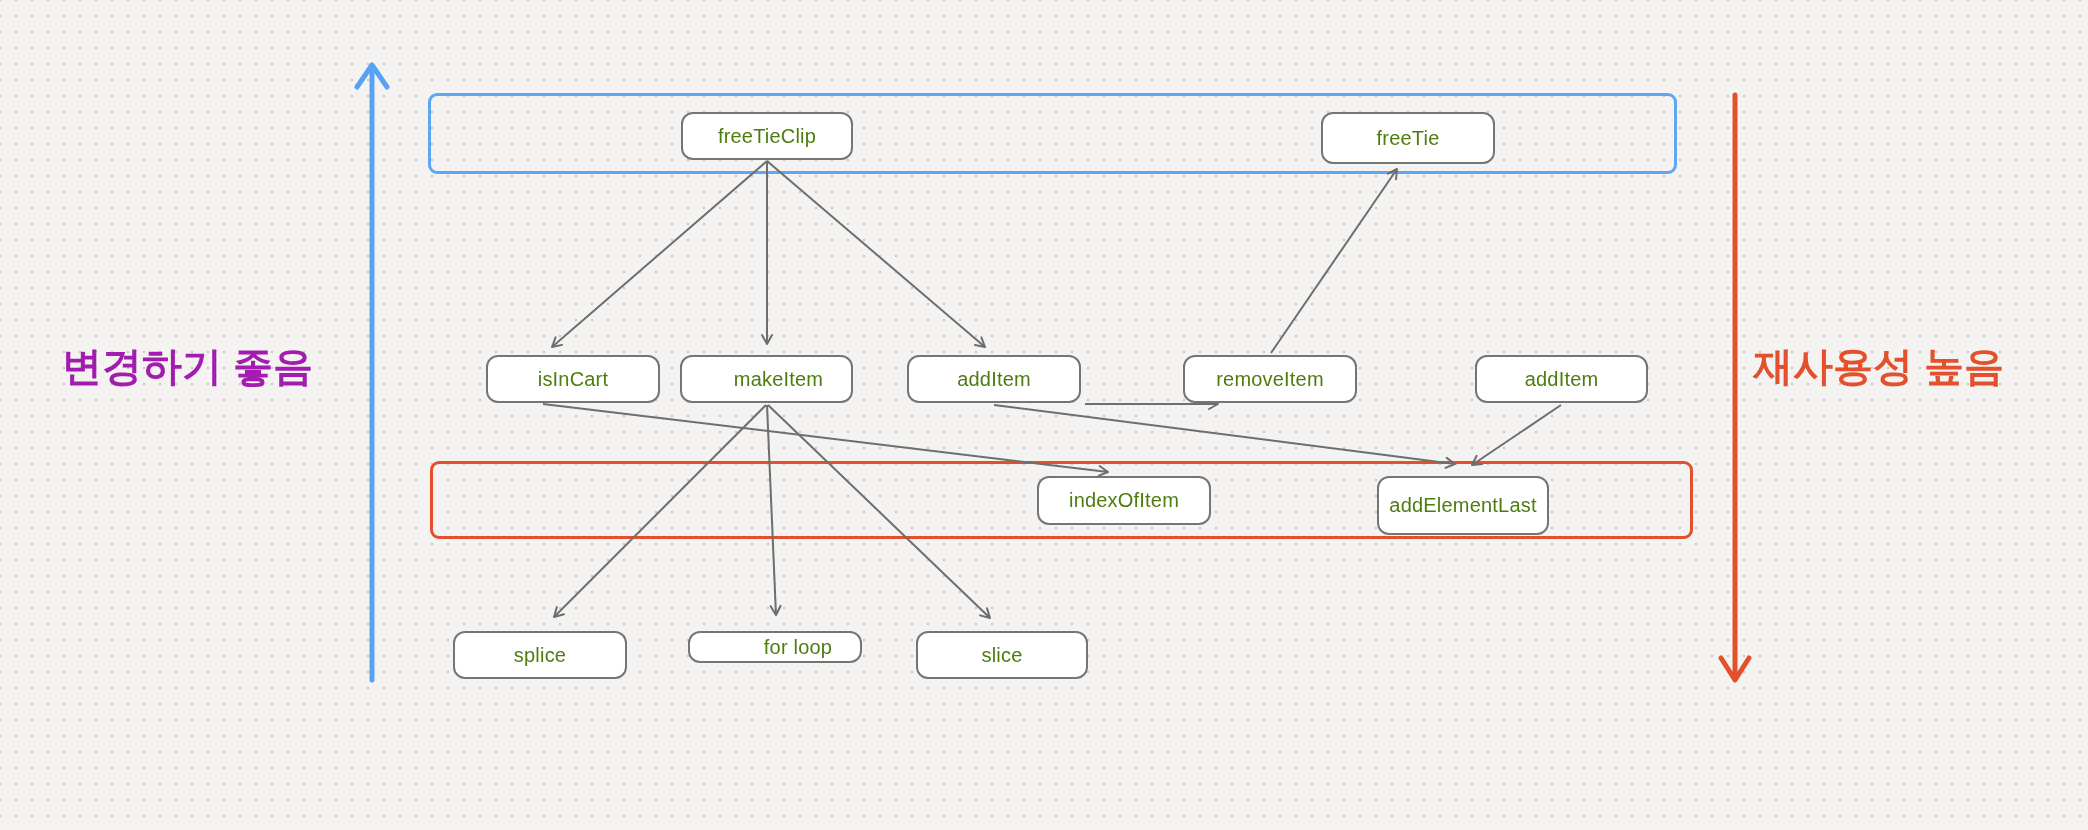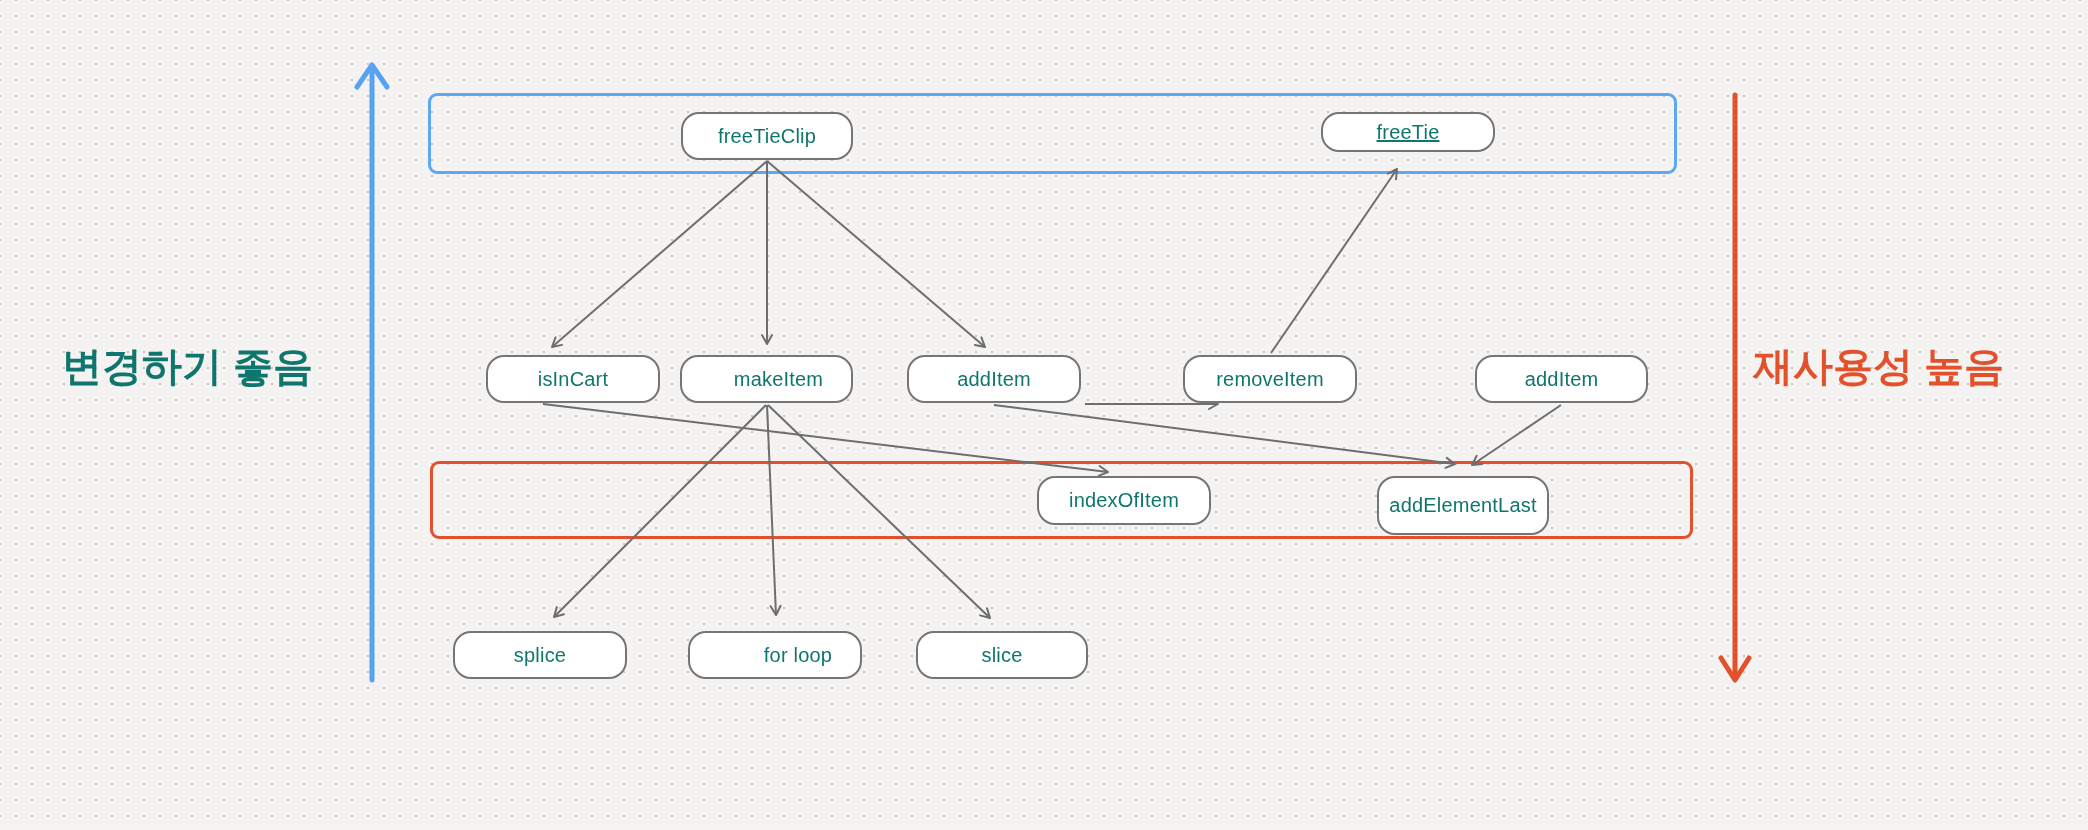--- a/index.html
+++ b/index.html
@@ -8,29 +8,29 @@
     background-color:#f4f3f1;
     background-image:radial-gradient(circle,#c7c6c4 1.3px,transparent 1.5px);
     background-size:16px 16px;background-position:8px 8px;
     font-family:"Liberation Sans",sans-serif;
   }
   .zone{position:absolute;border-radius:9px;box-sizing:border-box;background:transparent;}
   .zone.blue{border:3px solid #5ea7f5;}
   .zone.red{border:3px solid #e3502d;}
   .node{
     position:absolute;box-sizing:border-box;background:#ffffff;
-    border:2px solid #757575;border-radius:18px;
+    border:2px solid #757575;border-radius:12px;
     display:flex;align-items:center;justify-content:center;
-    font-size:20px;color:#0f766e;letter-spacing:0.2px;z-index:30;
+    font-size:20px;color:#4d7c0f;letter-spacing:0.2px;z-index:30;
   }
   .axis-label{
     position:absolute;font-size:40px;font-weight:700;line-height:46px;
     white-space:nowrap;z-index:40;
   }
-  .axis-label.blue{color:#0f766e;}
+  .axis-label.blue{color:#a21caf;}
   .axis-label.red{color:#e2502c;}
   svg.layer{position:absolute;left:0;top:0;z-index:20;}
   .conn{stroke:#6e6e6e;stroke-width:2;fill:none;}
   .bigline{stroke-linecap:round;fill:none;}
 </style>
 </head>
 <body>
 
 <div class="zone blue" style="left:428px;top:93px;width:1249px;height:81px;"></div>
 <div class="zone red" style="left:430px;top:461px;width:1263px;height:78px;"></div>
@@ -69,21 +69,21 @@
     <path class="bigline" d="M1721,658 L1735,680 L1749,658" stroke="#e2502c" stroke-width="5" stroke-linejoin="round"></path>
   </g>
 </svg>
 
 <div class="axis-label blue" style="left:62px;top:343px;">변경하기 좋음</div>
 <div class="axis-label red" style="left:1753px;top:343px;">재사용성 높음</div>
 
 <div class="node" style="left:681px;top:112px;width:172px;height:48px;">
   <span>freeTieClip</span>
 </div>
-<div class="node" style="left:1321px;top:112px;width:174px;height:40px;text-decoration:underline;">
+<div class="node" style="left:1321px;top:112px;width:174px;height:52px;">
   <span>freeTie</span>
 </div>
 
 <div class="node" style="left:453px;top:355px;width:174px;height:48px;margin-left:33px;">
   <span>isInCart</span>
 </div>
 <div class="node" style="left:680px;top:355px;width:173px;height:48px;padding-left:24px;">
   <span>makeItem</span>
 </div>
 <div class="node" style="left:907px;top:355px;width:174px;height:48px;">
@@ -99,18 +99,18 @@
 <div class="node" style="left:1037px;top:476px;width:174px;height:49px;">
   <span>indexOfItem</span>
 </div>
 <div class="node" style="left:1377px;top:476px;width:172px;height:59px;">
   <span>addElementLast</span>
 </div>
 
 <div class="node" style="left:453px;top:631px;width:174px;height:48px;text-align:right;">
   <span>splice</span>
 </div>
-<div class="node" style="left:688px;top:631px;width:174px;height:48px;padding-left:46px;">
+<div class="node" style="left:688px;top:631px;width:174px;height:32px;padding-left:46px;">
   <span>for loop</span>
 </div>
 <div class="node" style="left:916px;top:631px;width:172px;height:48px;text-align:center;">
   <span>slice</span>
 </div>
 
 </body></html>

